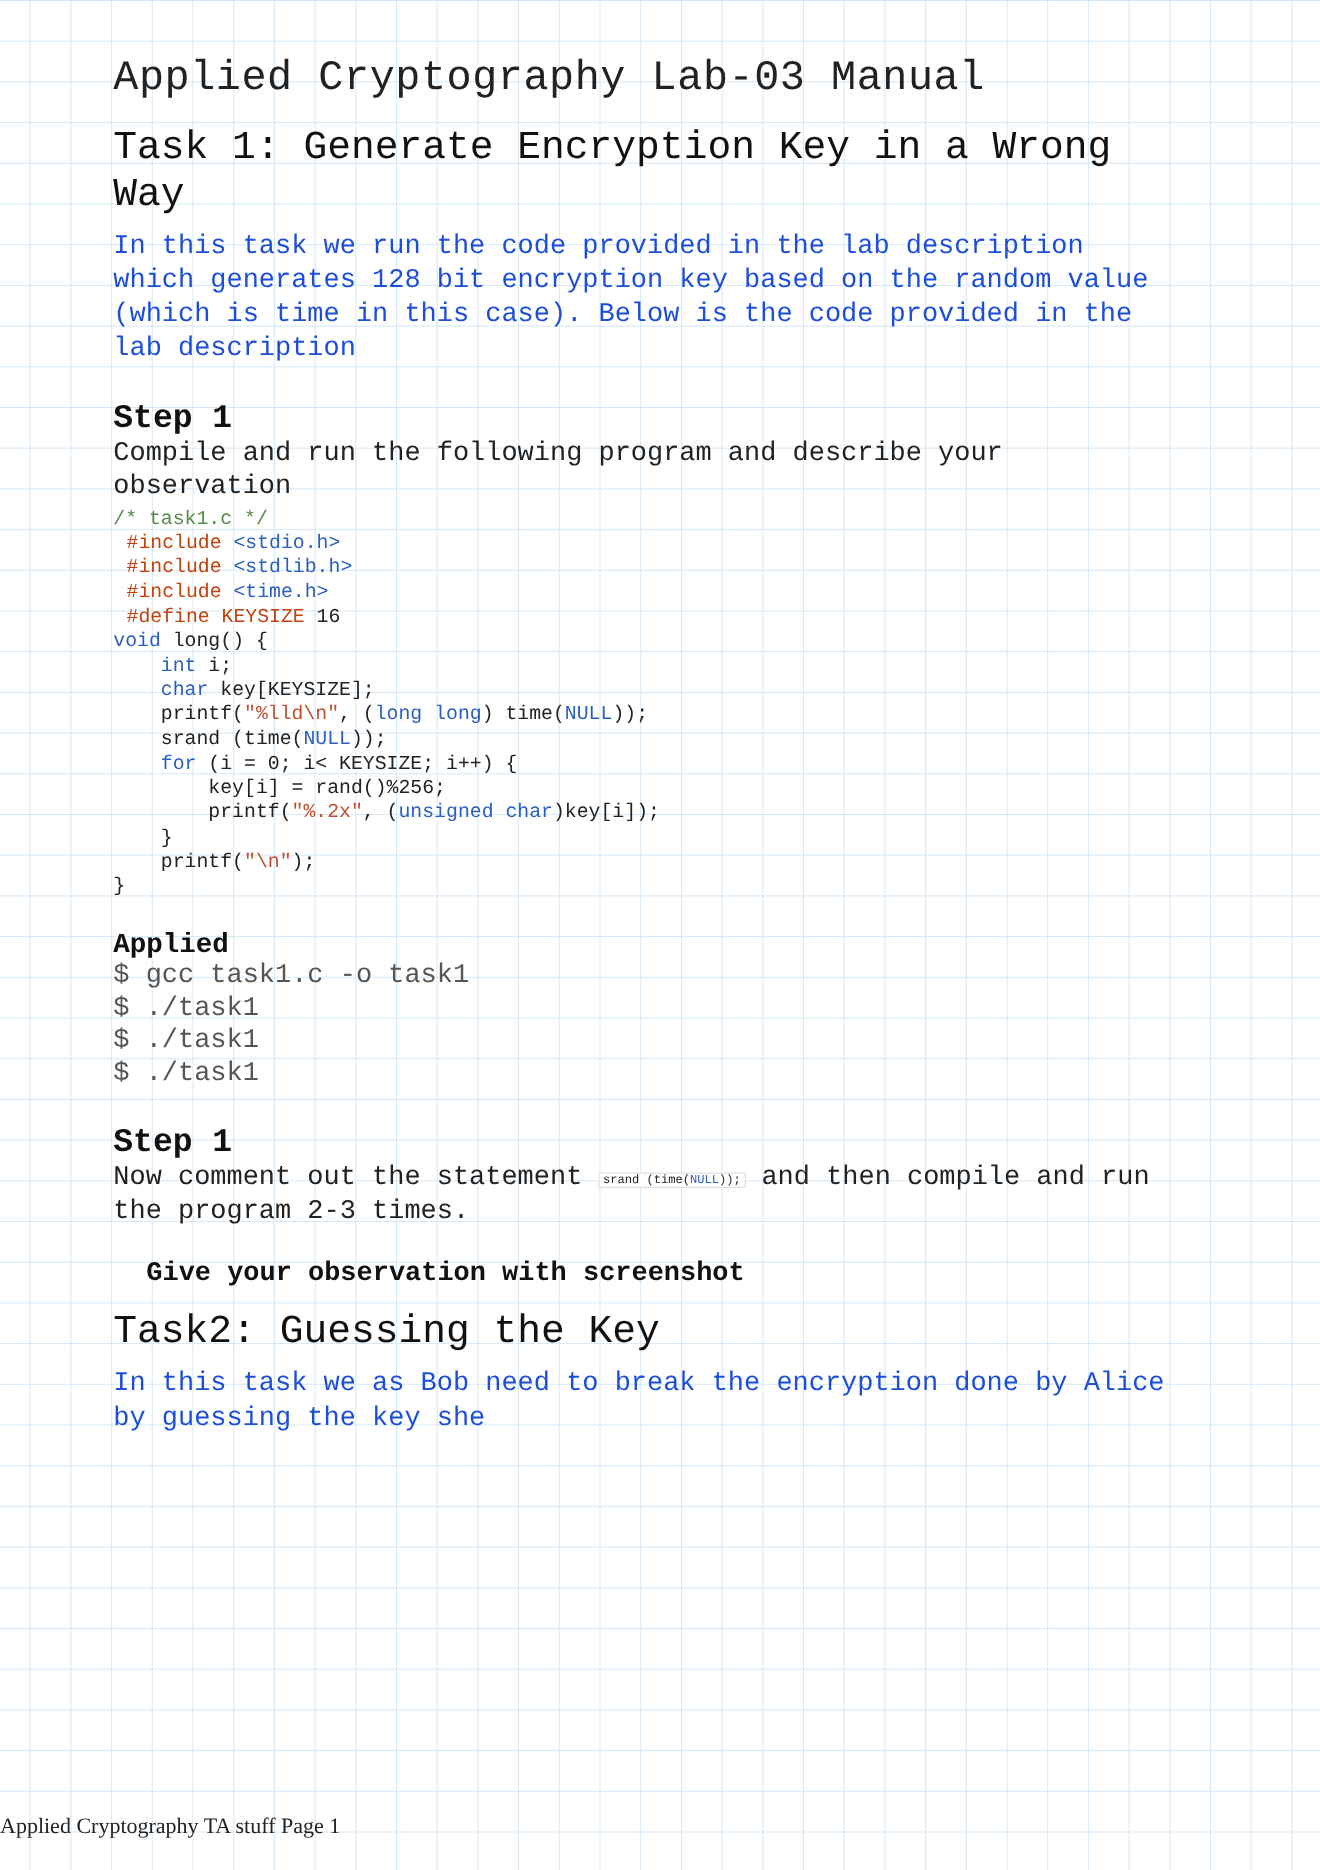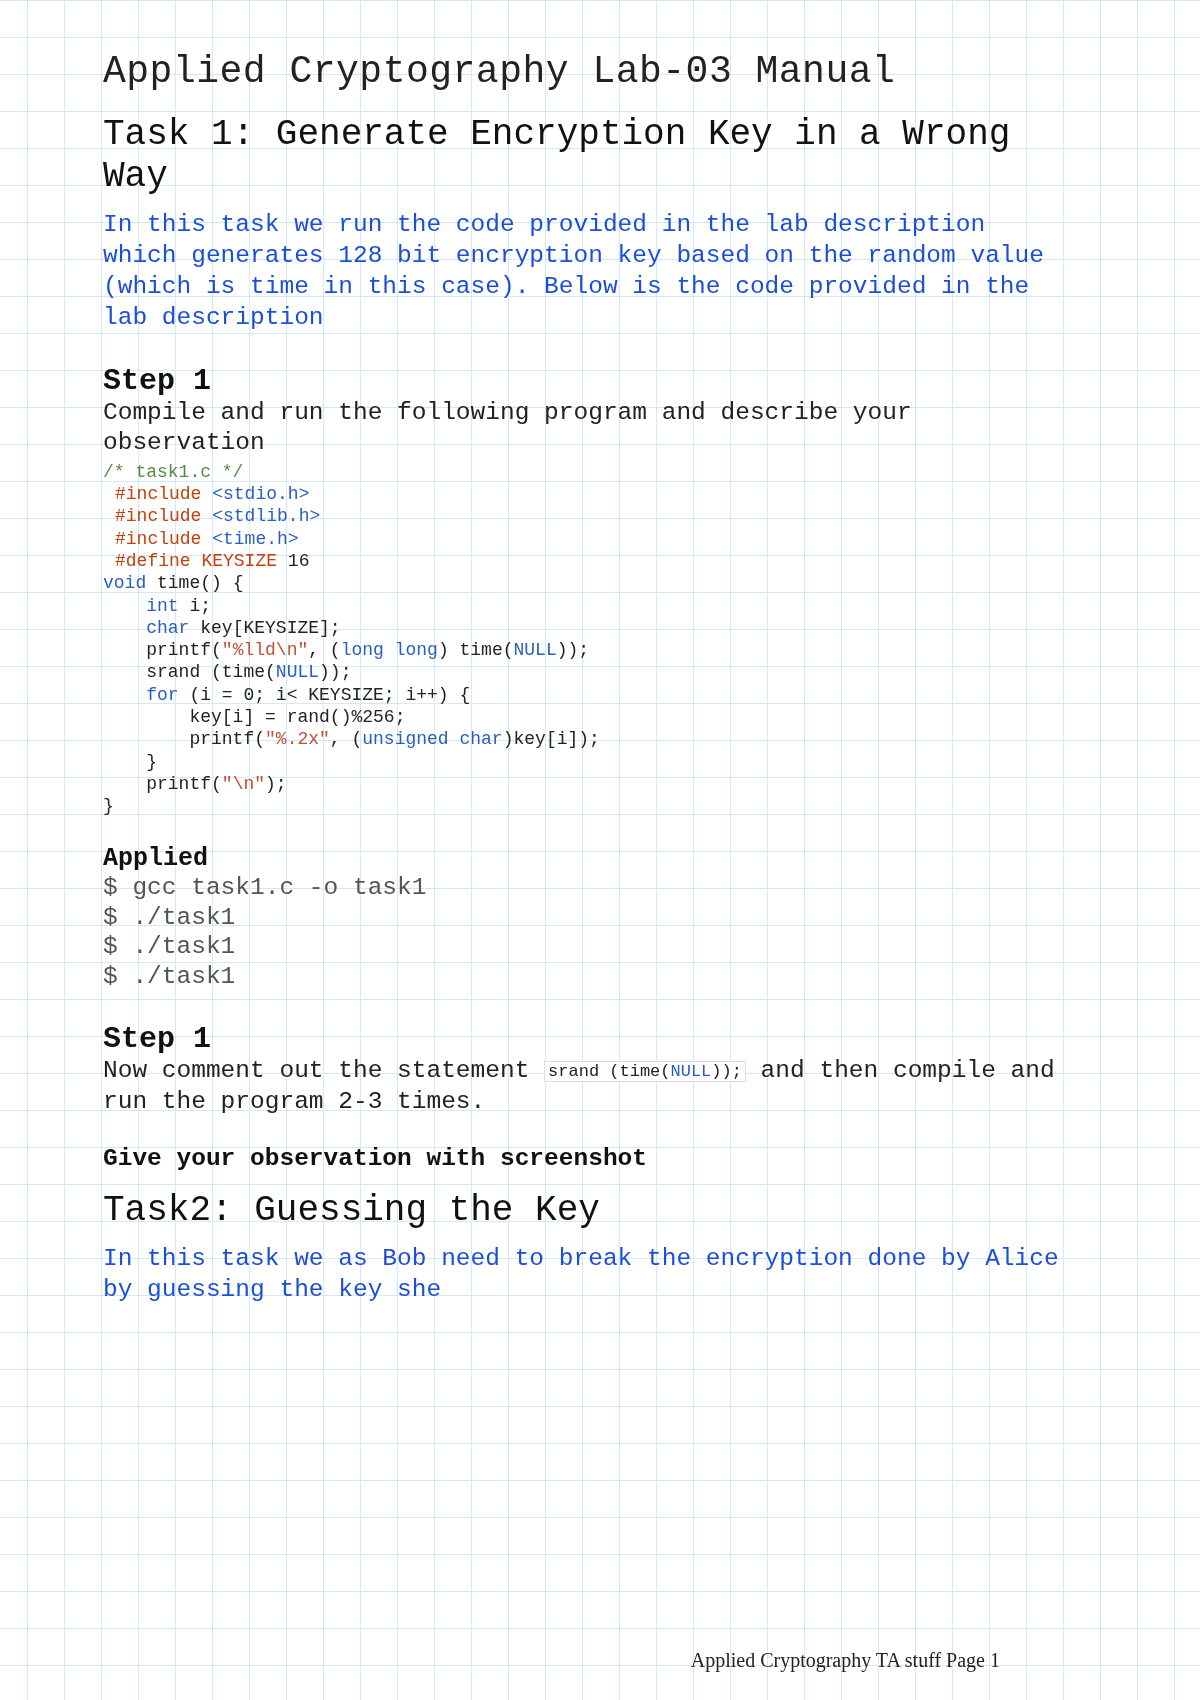--- a/index.html
+++ b/index.html
@@ -88,41 +88,42 @@
   .cmds {
     font-family: "Consolas", "Courier New", monospace;
     font-size: 24.5px;
     color: #555;
     line-height: 1.22;
     white-space: pre;
     margin-top: 0;
   }
   .inline-code {
     font-family: "Consolas", "Courier New", monospace;
-    font-size: 17px;
+    font-size: 11px;
     background: #fff;
     border: 1px solid #ddd;
     padding: 0 3px;
     vertical-align: 1px;
     margin-top: 24px;
   }
   .inline-code .c-kw { color: #2a5fbf; }
   .inline-code .c-id { color: #222; }
   p.bold-line {
     font-family: "Consolas", "Courier New", monospace;
     font-weight: 700;
     font-size: 24.5px;
     color: #111;
     margin-top: 28px;
+    padding-left: 30px;
   }
   .footer {
     position: absolute;
     bottom: 28px;
     width: 1000px;
-    text-align: right;
+    text-align: left;
     font-family: "Times New Roman", serif;
     font-size: 20px;
     color: #222;
   }
   .task2 { margin-top: 100px; }
 </style>
 </head>
 <body>
 
 <div class="page">
@@ -134,21 +135,21 @@
   <p class="body">In this task we run the code provided in the lab description which generates 128 bit encryption key based on the random value (which is time in this case). Below is the code provided in the lab description</p>
 
   <h2 class="step">Step 1</h2>
   <p class="step-body">Compile and run the following program and describe your observation</p>
 
   <div class="code"><span class="c-comment">/* task1.c */</span>
 <span class="c-pre">#include </span><span class="c-kw">&lt;stdio.h&gt;</span>
 <span class="c-pre">#include </span><span class="c-kw">&lt;stdlib.h&gt;</span>
 <span class="c-pre">#include </span><span class="c-kw">&lt;time.h&gt;</span>
 <span class="c-pre">#define KEYSIZE </span><span class="c-num">16</span>
-<span class="c-kw">void</span><span> time() {</span>
+<span class="c-kw">void</span><span> long() {</span>
 <span class="c-kw">    int</span><span> i;</span>
 <span class="c-kw">    char</span><span> key[KEYSIZE];</span>
 <span>    printf(</span><span class="c-str">"%lld\n"</span><span>, (</span><span class="c-kw">long long</span><span>) time(</span><span class="c-kw">NULL</span><span>));</span>
 <span>    srand (time(</span><span class="c-kw">NULL</span><span>));</span>
 <span class="c-kw">    for</span><span> (i = 0; i&lt; KEYSIZE; i++) {</span>
 <span>        key[i] = rand()%256;</span>
 <span>        printf(</span><span class="c-str">"%.2x"</span><span>, (</span><span class="c-kw">unsigned char</span><span>)key[i]);</span>
 <span>    }</span>
 <span>    printf(</span><span class="c-str">"\n"</span><span>);</span>
 <span>}</span></div>

